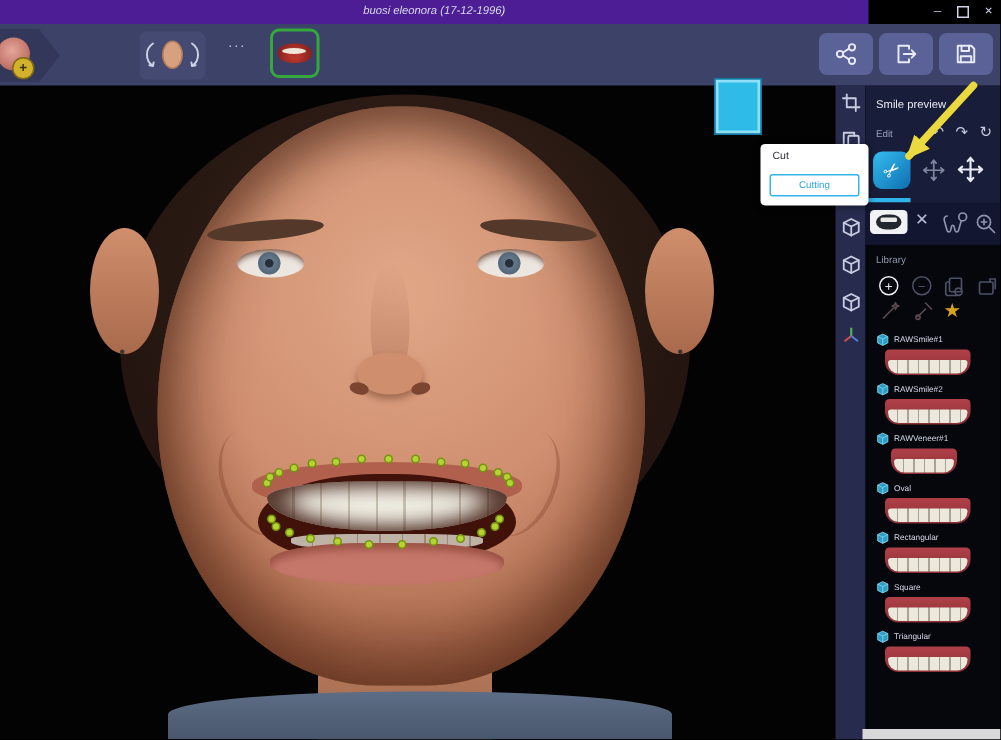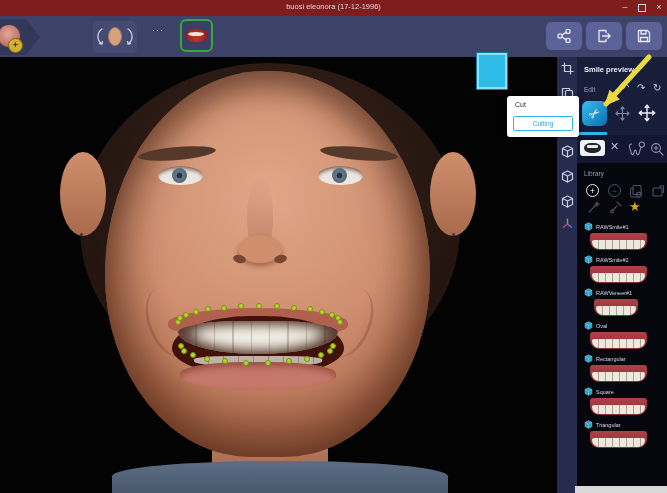--- a/index.html
+++ b/index.html
@@ -1,19 +1,19 @@
 <!DOCTYPE html>
 <html style="--accent: #2fb3e8; --landmark: #b5d335; --star: #d7a51c;"><head>
 <meta charset="utf-8">
 <style>
   html,body{margin:0;padding:0;}
   body{width:667px;height:493px;position:relative;overflow:hidden;background:#000;
        font-family:"Liberation Sans",sans-serif;-webkit-font-smoothing:antialiased;}
   
-  .titlebar{position:absolute;left:0;top:0;width:667px;height:16px;background:#7f1d1d;z-index:6;}
+  .titlebar{position:absolute;left:0;top:0;width:579px;height:16px;background:#4c1d95;z-index:6;font-style:italic;}
   .title{position:absolute;left:0;right:0;top:2px;text-align:center;font-size:7.5px;color:#d9dcec;}
   .winbtn{position:absolute;top:0;width:14px;height:15px;color:#cfd3e6;font-size:9px;line-height:15px;text-align:center;cursor:default;}
   #min{left:618px}#close{left:652px}
   #restore{left:635px}
   #restore .box{display:inline-block;width:6px;height:6px;border:1px solid #cfd3e6;margin-top:4px;background:transparent;}
   
   .toolbar{position:absolute;left:0;top:16px;width:667px;height:41px;background:#3d4268;z-index:5;}
   .hexavatar{position:absolute;left:-8px;top:3px;width:48px;height:36px;background:#33375a;
              clip-path:polygon(0 0,70% 0,100% 50%,70% 100%,0 100%);}
   .hexavatar .photo{position:absolute;left:6px;top:6px;width:22px;height:22px;border-radius:50%;
@@ -68,21 +68,21 @@
   .dot{position:absolute;width:4px;height:4px;border-radius:50%;background:var(--landmark,#b5d335);border:1px solid #75940e;z-index:3;}
   
   .swatch{position:absolute;left:477px;top:53px;width:30px;height:36px;background:#2fbbe8;border:2px solid #8fe0f7;box-sizing:border-box;z-index:8;outline:1px solid #127ca6;}
   
   .strip{position:absolute;left:557px;top:57px;width:20px;height:436px;background:#272c4e;z-index:4;}
   .strip .sic{position:absolute;left:4px;}
   .stroke2{stroke:#c9cde2;fill:none;stroke-width:1.2;stroke-linecap:round;stroke-linejoin:round;}
   
   .panel{position:absolute;left:577px;top:57px;width:90px;height:436px;background:#06070d;z-index:4;}
   .ptop{position:absolute;left:0;top:0;width:90px;height:106px;background:#181d39;}
-  .ptitle{position:absolute;left:7px;top:8px;font-size:7.5px;color:#e9ebf5;font-weight:bold;}
+  .ptitle{position:absolute;left:7px;top:8px;font-size:7.5px;color:#e9ebf5;}
   .editlbl{position:absolute;left:7px;top:29px;font-size:6.5px;color:#9aa0bb;}
   .histic{position:absolute;top:25px;color:#c5cadf;font-size:10px;}
   #undo{left:44px}#redo{left:60px}#reset{left:76px}
   .scissbtn{position:absolute;left:5px;top:44px;width:25px;height:25px;border-radius:6px;
             background:linear-gradient(135deg,#35bdf0,#0f6fb2);text-align:center;}
   .scissbtn span{display:inline-block;color:#fff;font-size:13px;line-height:25px;transform:rotate(-40deg);}
   .movic{position:absolute;}
   .tabline{position:absolute;left:0;top:75px;width:30px;height:3px;background:var(--accent,#2fb3e8);}
   .tabrow{position:absolute;left:0;top:78px;width:90px;height:28px;background:#121631;overflow:hidden;}
   .tabmouth{position:absolute;left:3px;top:5px;width:25px;height:16px;background:#f1f2f6;border-radius:3px;}

